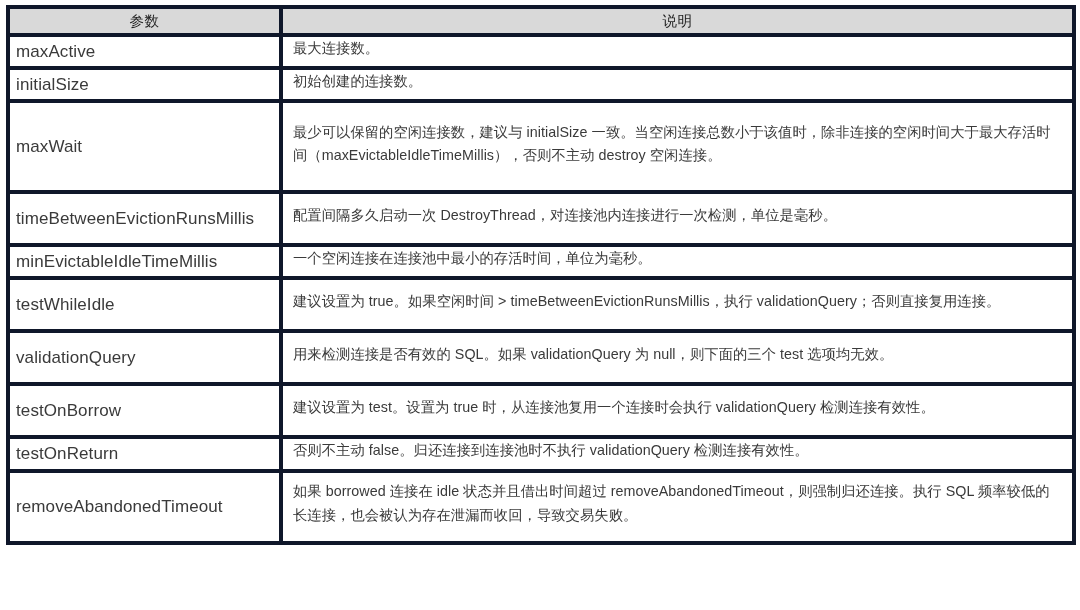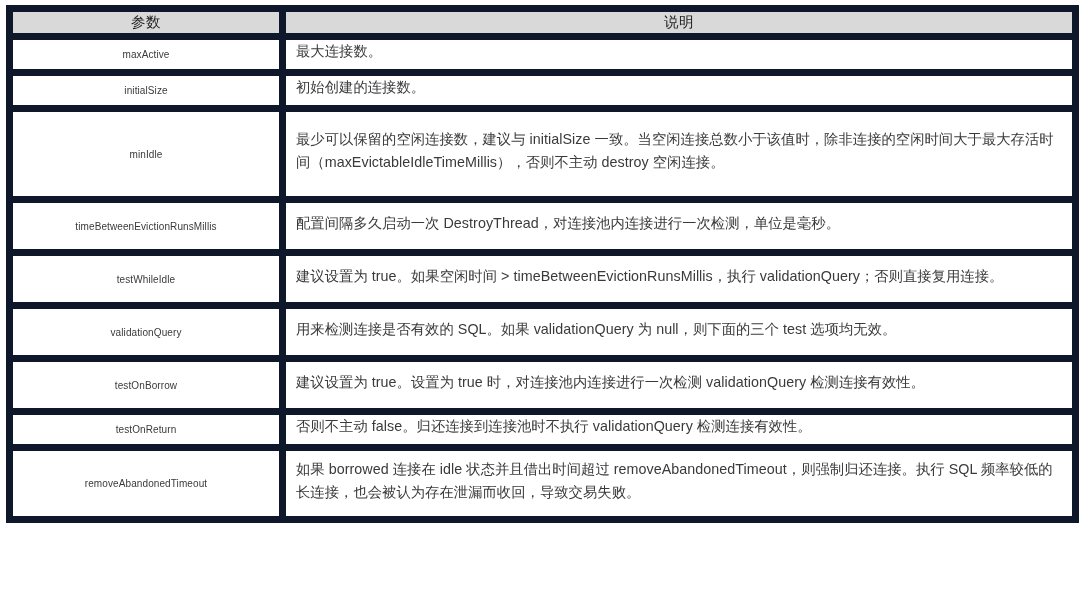--- a/index.html
+++ b/index.html
@@ -30,38 +30,37 @@
     table-layout: fixed;
     border: 1px solid #3f3f3f;
     background: #ffffff;
   }
 
   table.param-table col.col-param { width: 273px; }
   table.param-table col.col-desc  { width: 793px; }
 
   table.param-table th,
   table.param-table td {
-    border: 7px solid #0f172a;
+    border: 4px solid #0f172a;
     box-sizing: border-box;
     vertical-align: middle;
   }
 
   thead th {
     background: #d9d9d9;
     height: 28px;
     font-weight: normal;
     font-size: 14.5px;
     text-align: center;
     color: #1f1f1f;
     letter-spacing: 0.5px;
   }
 
   td.cell-param {
-    text-align: center;
-    font-size: 10px;
+    font-size: 17px;
     color: #3a3a3a;
     padding: 0 6px;
     letter-spacing: 0.1px;
   }
 
   td.cell-desc {
     text-align: left;
     font-size: 14.3px;
     color: #3a3a3a;
     padding: 0 10px 6px 10px;
@@ -93,38 +92,42 @@
     <tbody id="table-body">
         <tr class="h-sm">
           <td class="cell-param">maxActive</td>
           <td class="cell-desc">最大连接数。</td>
         </tr>
         <tr class="h-sm">
           <td class="cell-param">initialSize</td>
           <td class="cell-desc">初始创建的连接数。</td>
         </tr>
         <tr class="h-lg">
-          <td class="cell-param">minIdle</td>
+          <td class="cell-param">maxWait</td>
           <td class="cell-desc">最少可以保留的空闲连接数，建议与 initialSize 一致。当空闲连接总数小于该值时，除非连接的空闲时间大于最大存活时间（maxEvictableIdleTimeMillis），否则不主动 destroy 空闲连接。</td>
         </tr>
         <tr class="h-md">
           <td class="cell-param">timeBetweenEvictionRunsMillis</td>
           <td class="cell-desc">配置间隔多久启动一次 DestroyThread，对连接池内连接进行一次检测，单位是毫秒。</td>
+        </tr>
+        <tr class="h-sm">
+          <td class="cell-param">minEvictableIdleTimeMillis</td>
+          <td class="cell-desc">一个空闲连接在连接池中最小的存活时间，单位为毫秒。</td>
         </tr>
         <tr class="h-md">
           <td class="cell-param">testWhileIdle</td>
           <td class="cell-desc">建议设置为 true。如果空闲时间 &gt; timeBetweenEvictionRunsMillis，执行 validationQuery；否则直接复用连接。</td>
         </tr>
         <tr class="h-md">
           <td class="cell-param">validationQuery</td>
           <td class="cell-desc">用来检测连接是否有效的 SQL。如果 validationQuery 为 null，则下面的三个 test 选项均无效。</td>
         </tr>
         <tr class="h-md">
           <td class="cell-param">testOnBorrow</td>
-          <td class="cell-desc">建议设置为 true。设置为 true 时，对连接池内连接进行一次检测 validationQuery 检测连接有效性。</td>
+          <td class="cell-desc">建议设置为 test。设置为 true 时，从连接池复用一个连接时会执行 validationQuery 检测连接有效性。</td>
         </tr>
         <tr class="h-sm">
           <td class="cell-param">testOnReturn</td>
           <td class="cell-desc">否则不主动 false。归还连接到连接池时不执行 validationQuery 检测连接有效性。</td>
         </tr>
         <tr class="h-xl">
           <td class="cell-param">removeAbandonedTimeout</td>
           <td class="cell-desc">如果 borrowed 连接在 idle 状态并且借出时间超过 removeAbandonedTimeout，则强制归还连接。执行 SQL 频率较低的长连接，也会被认为存在泄漏而收回，导致交易失败。</td>
         </tr>
       </tbody>

